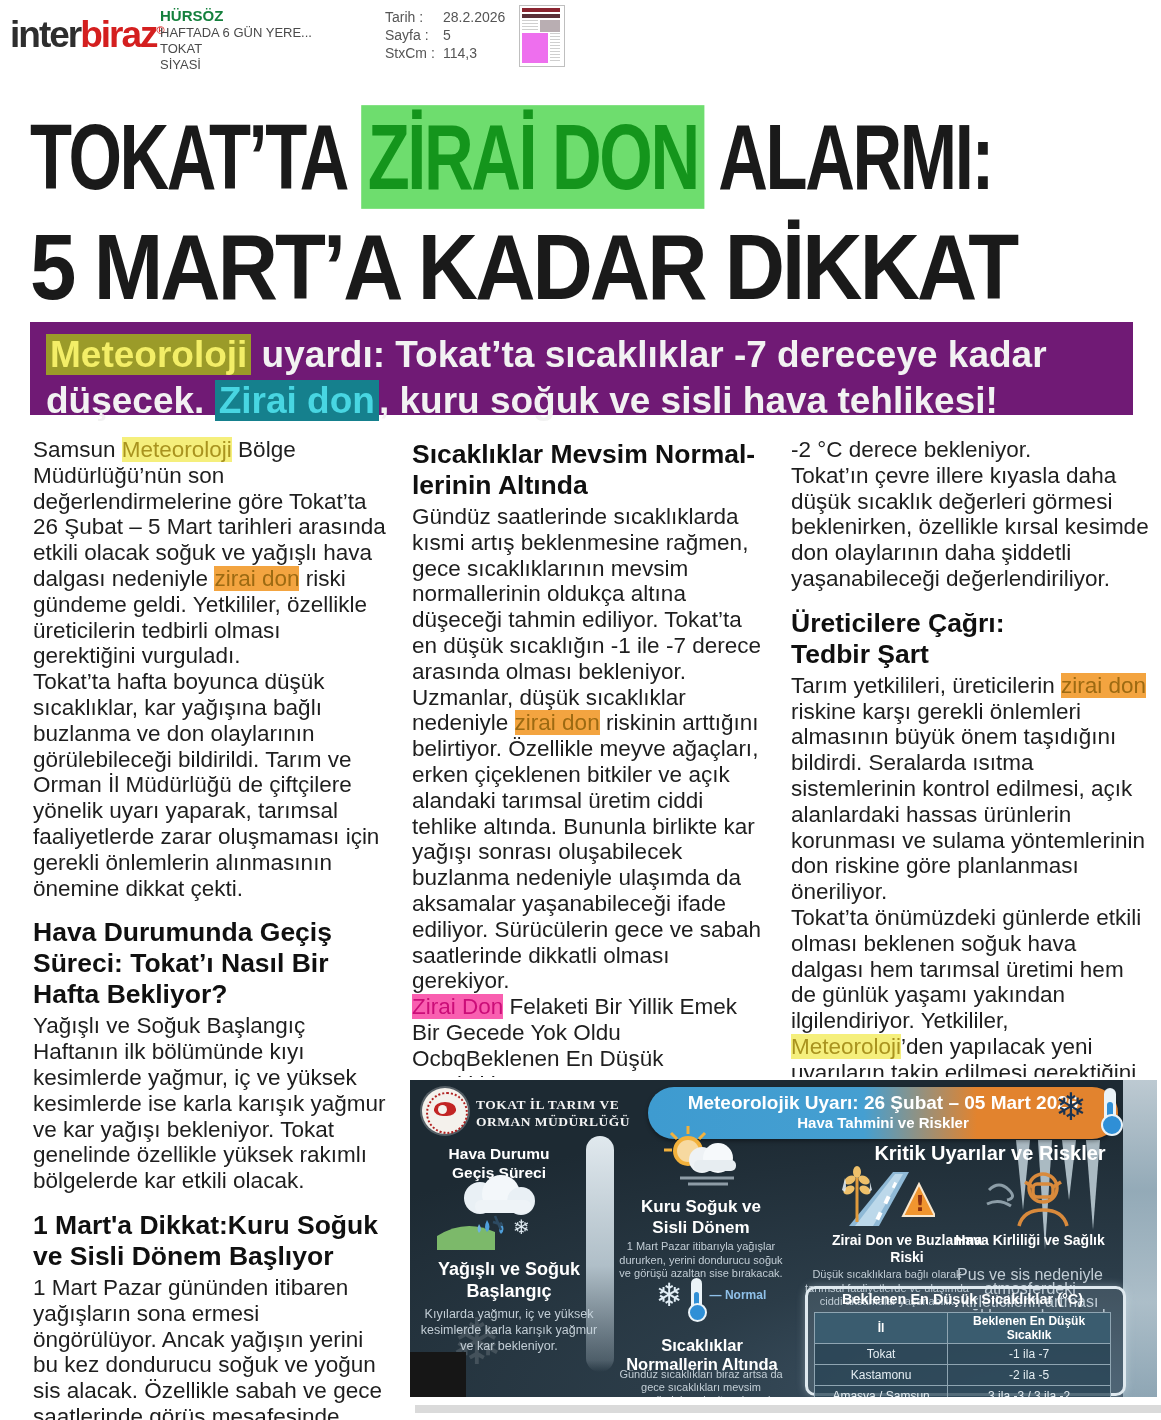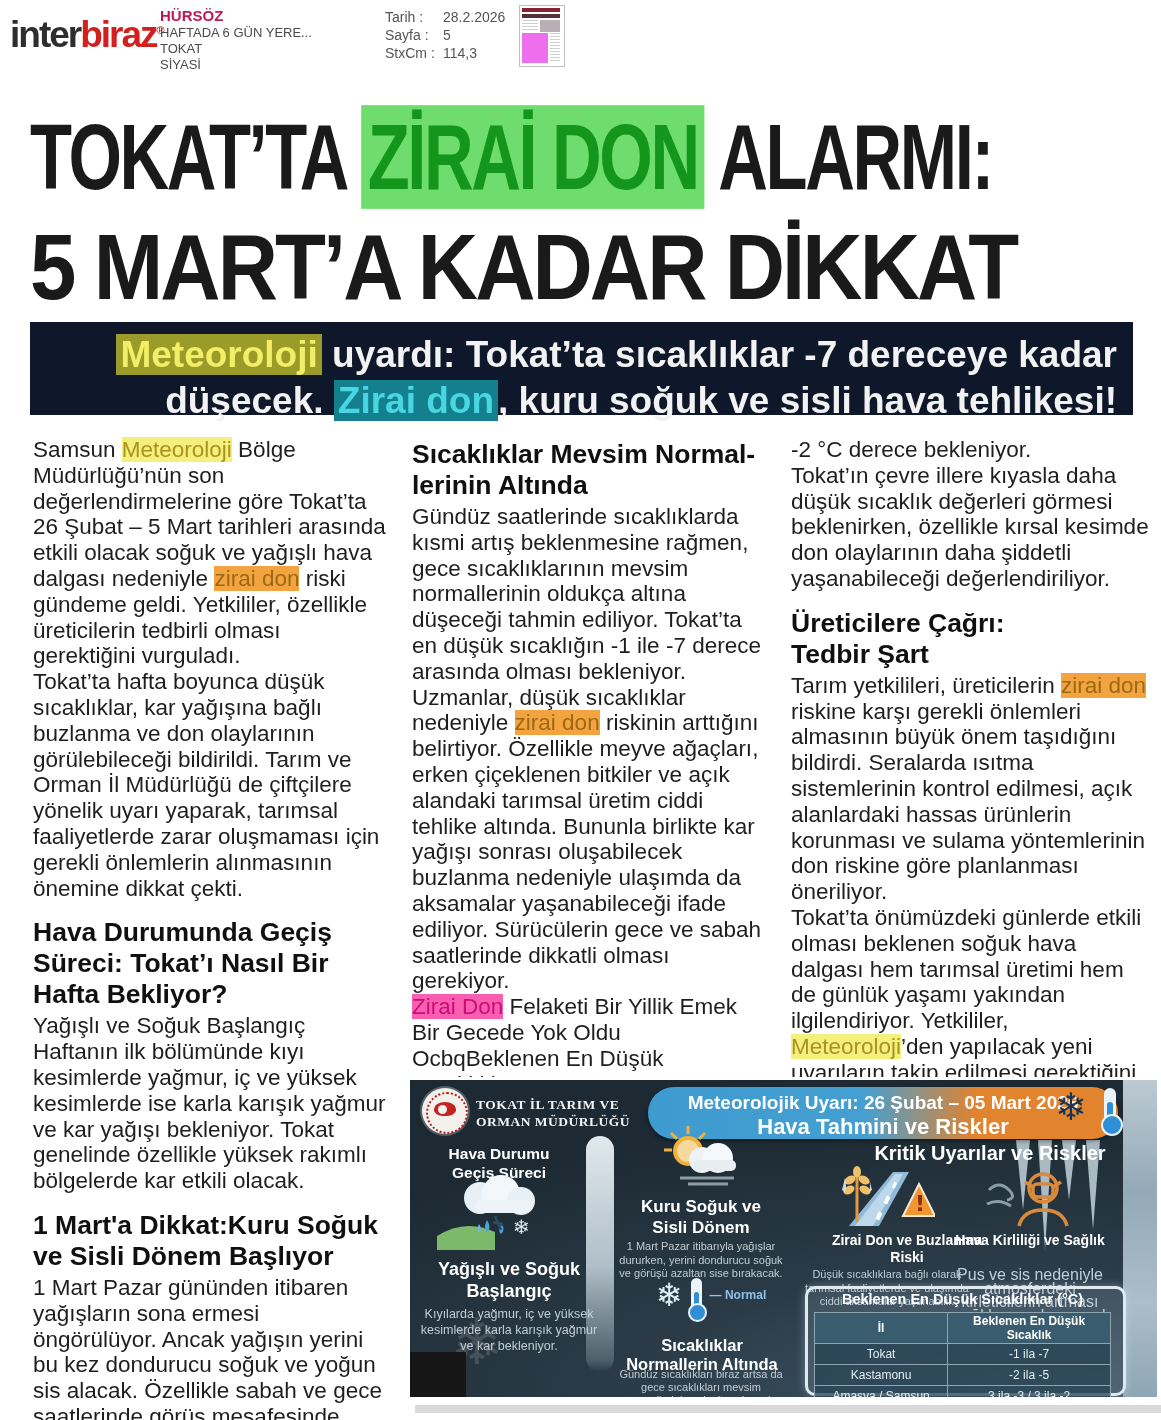--- a/index.html
+++ b/index.html
@@ -5,21 +5,21 @@
   html,body{margin:0;padding:0;background:#ffffff;}
   .page{position:relative;width:1161px;height:1420px;background:#fff;overflow:hidden;
         font-family:"Liberation Sans", sans-serif;color:#1f1f1f;}
 
   
   .ip-logo{position:absolute;left:10px;top:14px;font-size:37px;font-weight:bold;letter-spacing:-2px;}
   .ip-logo .inter{color:#2e2e2e;}
   .ip-logo .press{color:#d41f1f;}
   .ip-logo sup{font-size:11px;color:#d41f1f;letter-spacing:0;}
   .src{position:absolute;left:160px;top:8px;line-height:16px;font-size:13px;color:#4a4a4a;white-space:pre-line;}
-  .src .nm{font-size:15px;font-weight:bold;color:#be185d;}
+  .src .nm{font-size:15px;font-weight:bold;color:#15803d;}
   .fields{position:absolute;left:385px;top:8px;font-size:14px;color:#555;line-height:18px;}
   .fields .row{display:flex;}
   .fields .lbl{width:58px;}
   .thumb{position:absolute;left:519px;top:5px;width:44px;height:60px;background:#fff;border:1px solid #bfbfbf;}
   .thumb .t1{position:absolute;left:2px;top:2px;width:38px;height:4px;background:#8a2430;}
   .thumb .t2{position:absolute;left:2px;top:8px;width:38px;height:4px;background:#5a3038;}
   .thumb .photo{position:absolute;left:20px;top:14px;width:20px;height:12px;background:#b9aeb2;}
   .thumb .cols{position:absolute;left:2px;top:14px;width:16px;height:12px;
        background:repeating-linear-gradient(180deg,#cfcfcf 0 1px,#fff 1px 3px);}
   .thumb .mag{position:absolute;left:2px;top:27px;width:26px;height:30px;background:#ee6fee;}
@@ -27,22 +27,22 @@
        background:repeating-linear-gradient(180deg,#cfcfcf 0 1px,#fff 1px 3px);}
 
   
   .headline{position:absolute;left:30px;top:86px;width:1110px;font-weight:bold;color:#1a1a1a;margin-top:20px;}
   .hl-line{white-space:nowrap;font-size:86px;line-height:102px;letter-spacing:-3px;transform-origin:left center;}
   .hl-line1{transform:scale(0.80,1.08);}
   .hl-line2{transform:scale(0.97,1.08);margin-top:8px;}
   .hl-green{background:#6edd6e;color:#14951c;padding:0 8px;}
 
   
-  .lead{position:absolute;left:30px;top:322px;width:1071px;height:73px;background:#0f172a;
-        color:#f2f2f2;font-size:37px;font-weight:bold;line-height:46px;padding:10px 16px;white-space:pre-wrap;text-align:right;}
+  .lead{position:absolute;left:30px;top:322px;width:1071px;height:73px;background:#701a75;
+        color:#f2f2f2;font-size:37px;font-weight:bold;line-height:46px;padding:10px 16px;white-space:pre-wrap;}
   .lead .hl-y{background:#9b9b29;color:#f3ee67;padding:0 4px;}
   .lead .hl-c{background:#15808d;color:#48d6e2;padding:0 4px;}
 
   
   .col{position:absolute;top:437px;font-size:22.5px;line-height:25.8px;color:#1e1e1e;}
   .col1{left:33px;width:356px;}
   .col2{left:412px;width:357px;height:640px;overflow:hidden;}
   .col3{left:791px;width:360px;height:640px;overflow:hidden;}
   .col p{margin:0;}
   .col h2{font-size:26.5px;line-height:31px;margin:16px 0 3px;color:#101010;white-space:pre-line;}
@@ -65,21 +65,21 @@
   .gov-logo .ring{position:absolute;left:4px;top:4px;width:38px;height:38px;border-radius:50%;border:2px dotted #b02020;}
   .gov-logo .emb{position:absolute;left:12px;top:14px;width:22px;height:14px;background:#c22424;border-radius:60% 60% 50% 50%;}
   .gov-logo .cres{position:absolute;left:16px;top:17px;width:9px;height:9px;background:#f4f1ec;border-radius:50%;}
   .org{position:absolute;left:66px;top:16px;font-family:"Liberation Serif",serif;font-weight:bold;
        font-size:13.5px;line-height:17px;letter-spacing:.5px;white-space:pre-line;color:#f3f3f3;}
 
   .banner{position:absolute;left:238px;top:7px;width:470px;height:52px;border-radius:26px;text-align:center;
        background:linear-gradient(90deg,#3e9bd0 0%,#459fd1 46%,#e2832e 70%,#e2832e 100%);
        box-shadow:0 2px 4px rgba(0,0,0,.4);}
   .banner .b1{font-size:19px;font-weight:bold;margin-top:5px;}
-  .banner .b2{font-size:22px;font-weight:bold;}
+  .banner .b2{font-size:15px;font-weight:bold;}
   .banner-flake{position:absolute;left:645px;top:8px;font-size:38px;color:#1b3350;line-height:38px;}
   .thermo{position:absolute;left:694px;top:8px;width:12px;height:36px;background:#eaf3f8;border-radius:6px;}
   .thermo .fill{position:absolute;left:3px;bottom:2px;width:6px;height:20px;background:#2f8fd6;border-radius:3px;}
   .thermo .bulb{position:absolute;left:-3px;bottom:-12px;width:18px;height:18px;border-radius:50%;background:#2f8fd6;border:2px solid #eaf3f8;}
 
   .sec-title{position:absolute;font-weight:bold;text-align:center;white-space:pre-line;color:#fff;}
   .sec-text{position:absolute;text-align:center;color:#c2cdd5;}
 
   .black-box{position:absolute;left:-2px;top:272px;width:58px;height:45px;background:#161616;}
   .big-icicle{position:absolute;left:176px;top:56px;width:28px;height:236px;border-radius:14px;

